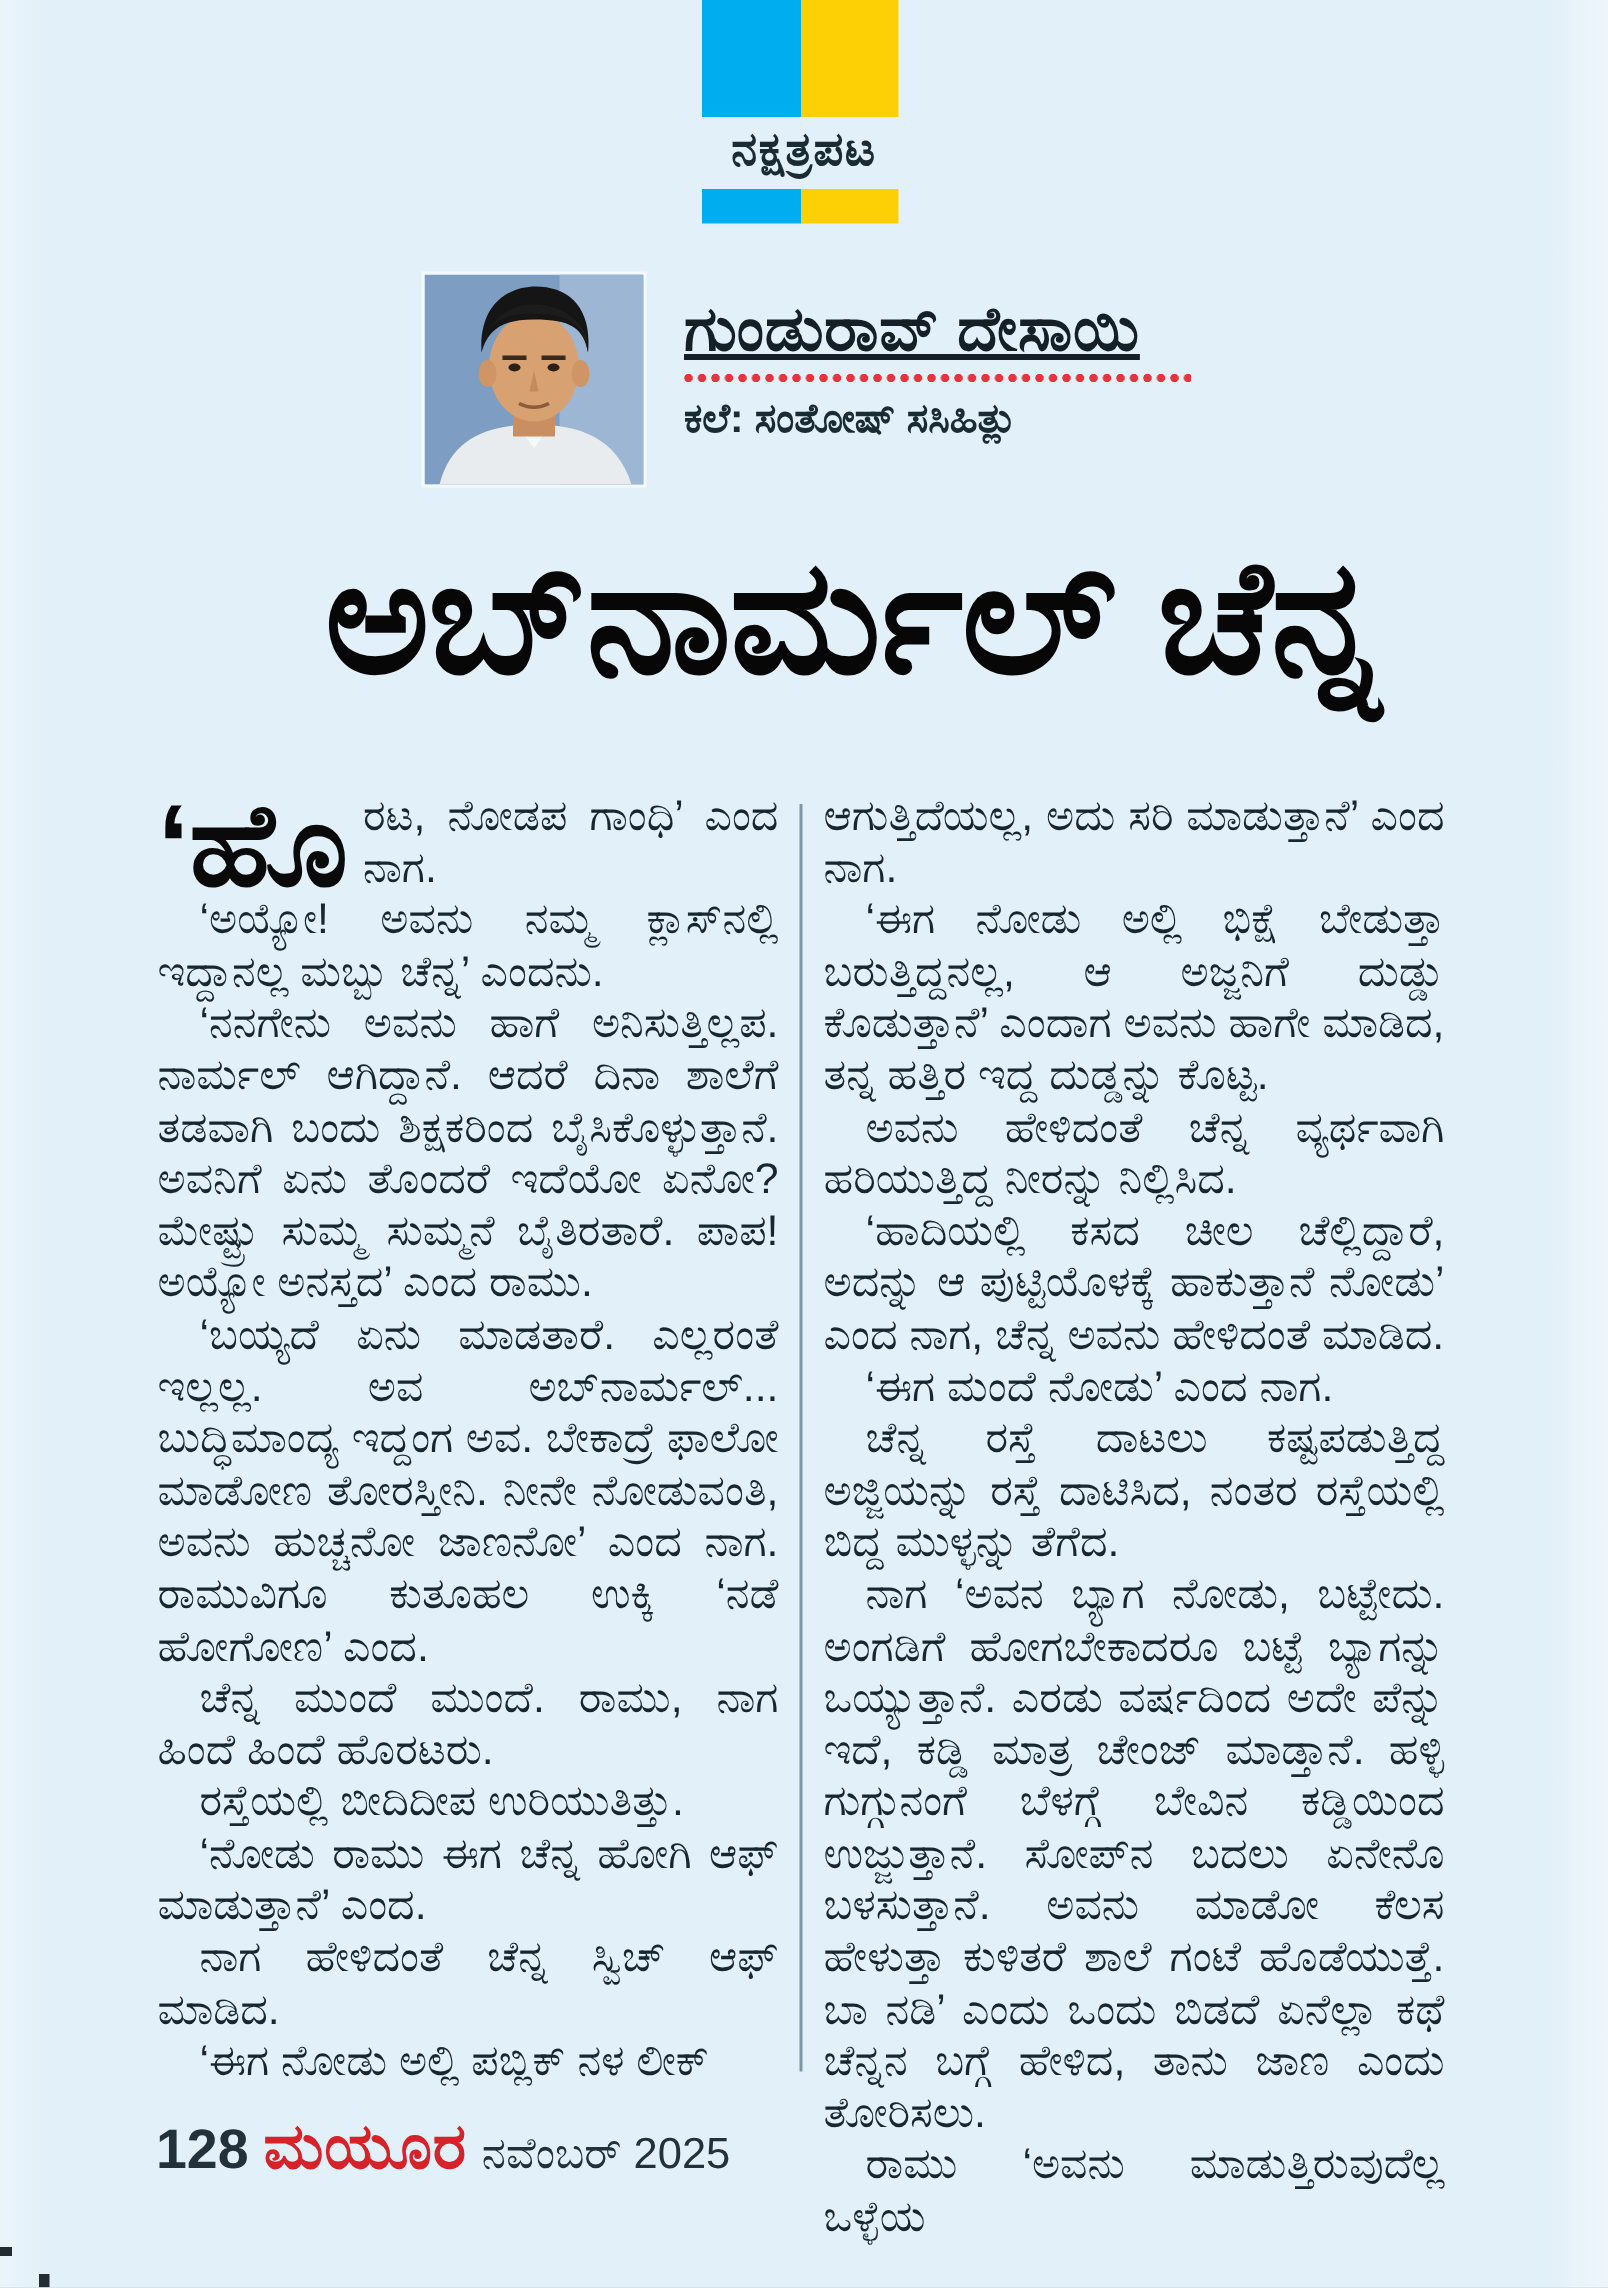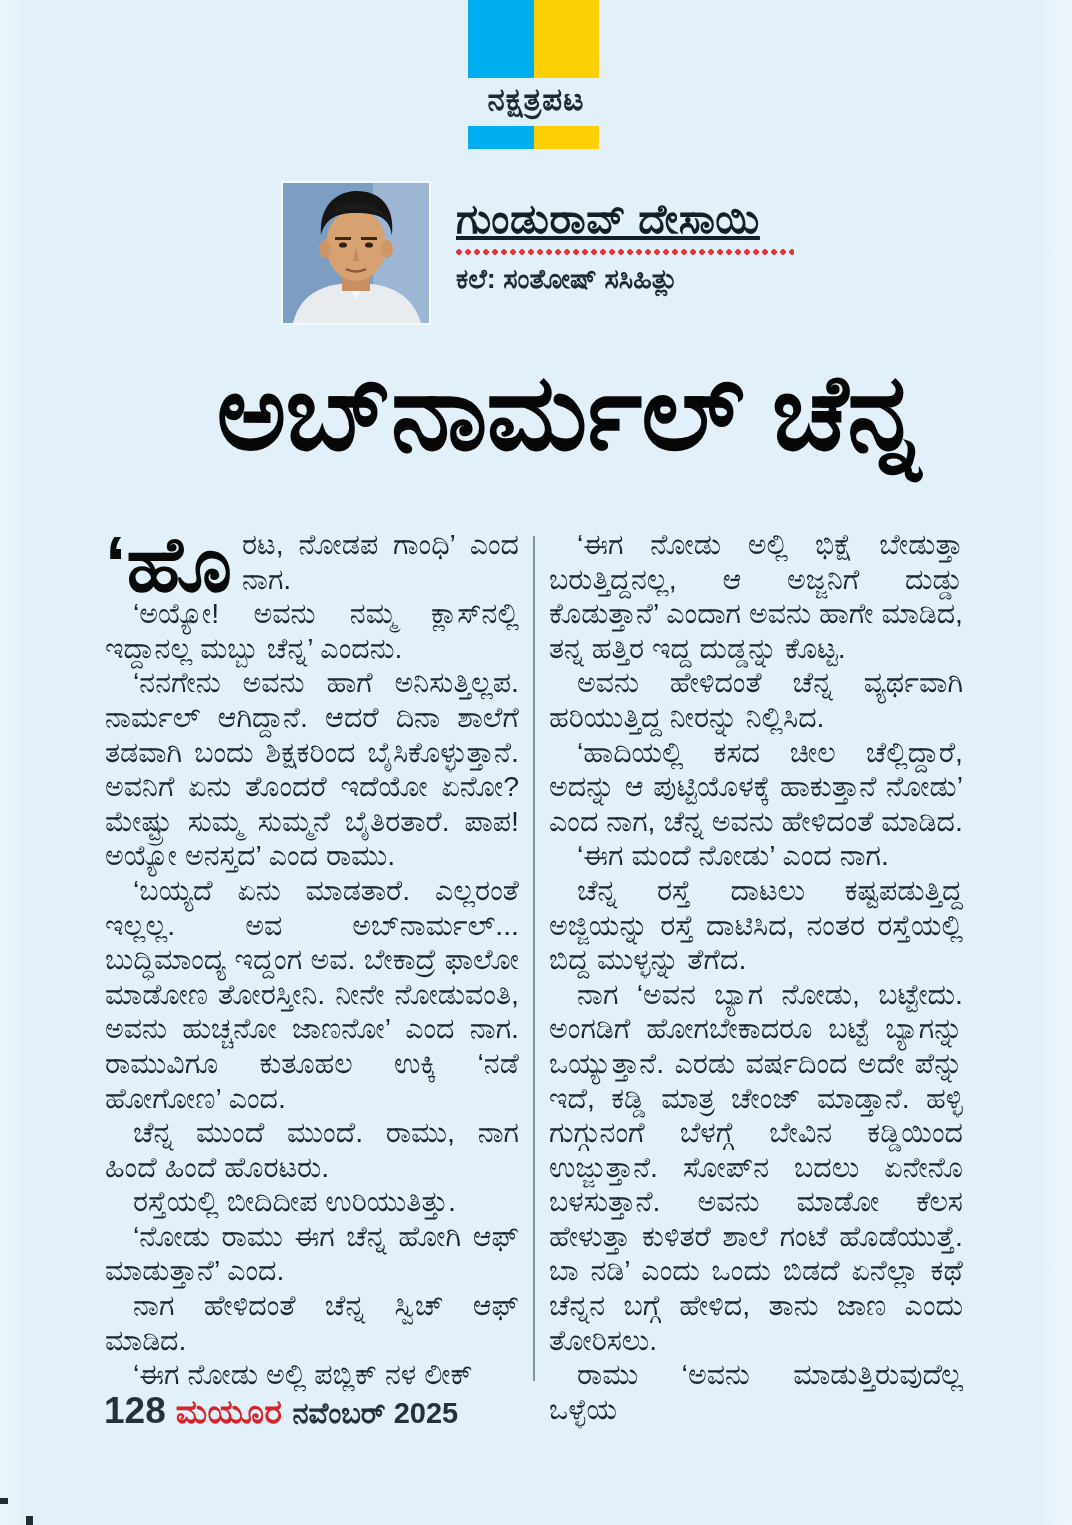--- a/index.html
+++ b/index.html
@@ -72,22 +72,22 @@
   .dropcap {
     float: left;
     font-size: 77px; line-height: 62px; font-weight: bold; color: #0a0a0a;
     padding: 6px 10px 0 0;
   }
   .opening { text-indent: 0 !important; }
 
   
   .footer { position: absolute; left: 104px; top: 1390px; display: flex; align-items: baseline; gap: 10px; }
   .page-number { font-size: 37px; font-weight: bold; color: #22313a; }
-  .magazine-name { font-size: 33px; font-weight: bold; color: #d6232a; letter-spacing: 0.5px; }
-  .issue-date { font-size: 29px; font-weight: bold; color: #22313a; }
+  .magazine-name { font-size: 42px; font-weight: bold; color: #d6232a; letter-spacing: 0.5px; margin-top: 17px; }
+  .issue-date { font-size: 29px; font-weight: normal; color: #22313a; }
 
   
   .artifact-1 { position: absolute; left: 0; top: 1498px; width: 8px; height: 6px; background: #232c31; }
   .artifact-2 { position: absolute; left: 26px; top: 1516px; width: 7px; height: 9px; background: #232c31; }
 </style>
 </head>
 <body>
 
 <div class="page">
 
@@ -147,20 +147,21 @@
     <p>ಚೆನ್ನ ಮುಂದೆ ಮುಂದೆ. ರಾಮು, ನಾಗ ಹಿಂದೆ ಹಿಂದೆ ಹೊರಟರು.</p>
     <p>ರಸ್ತೆಯಲ್ಲಿ ಬೀದಿದೀಪ ಉರಿಯುತಿತ್ತು.</p>
     <p>‘ನೋಡು ರಾಮು ಈಗ ಚೆನ್ನ ಹೋಗಿ ಆಫ್ ಮಾಡುತ್ತಾನೆ’ ಎಂದ.</p>
     <p>ನಾಗ ಹೇಳಿದಂತೆ ಚೆನ್ನ ಸ್ವಿಚ್ ಆಫ್ ಮಾಡಿದ.</p>
     <p>‘ಈಗ ನೋಡು ಅಲ್ಲಿ ಪಬ್ಲಿಕ್ ನಳ ಲೀಕ್</p>
   </div>
 
   <div class="column-divider"></div>
 
   <div class="story-col col-2">
+    <p class="no-indent">ಆಗುತ್ತಿದೆಯಲ್ಲ, ಅದು ಸರಿ ಮಾಡುತ್ತಾನೆ’ ಎಂದ ನಾಗ.</p>
     <p>‘ಈಗ ನೋಡು ಅಲ್ಲಿ ಭಿಕ್ಷೆ ಬೇಡುತ್ತಾ ಬರುತ್ತಿದ್ದನಲ್ಲ, ಆ ಅಜ್ಜನಿಗೆ ದುಡ್ಡು ಕೊಡುತ್ತಾನೆ’ ಎಂದಾಗ ಅವನು ಹಾಗೇ ಮಾಡಿದ, ತನ್ನ ಹತ್ತಿರ ಇದ್ದ ದುಡ್ಡನ್ನು ಕೊಟ್ಟ.</p>
     <p>ಅವನು ಹೇಳಿದಂತೆ ಚೆನ್ನ ವ್ಯರ್ಥವಾಗಿ ಹರಿಯುತ್ತಿದ್ದ ನೀರನ್ನು ನಿಲ್ಲಿಸಿದ.</p>
     <p>‘ಹಾದಿಯಲ್ಲಿ ಕಸದ ಚೀಲ ಚೆಲ್ಲಿದ್ದಾರೆ, ಅದನ್ನು ಆ ಪುಟ್ಟಿಯೊಳಕ್ಕೆ ಹಾಕುತ್ತಾನೆ ನೋಡು’ ಎಂದ ನಾಗ, ಚೆನ್ನ ಅವನು ಹೇಳಿದಂತೆ ಮಾಡಿದ.</p>
     <p>‘ಈಗ ಮಂದೆ ನೋಡು’ ಎಂದ ನಾಗ.</p>
     <p>ಚೆನ್ನ ರಸ್ತೆ ದಾಟಲು ಕಷ್ಟಪಡುತ್ತಿದ್ದ ಅಜ್ಜಿಯನ್ನು ರಸ್ತೆ ದಾಟಿಸಿದ, ನಂತರ ರಸ್ತೆಯಲ್ಲಿ ಬಿದ್ದ ಮುಳ್ಳನ್ನು ತೆಗೆದ.</p>
     <p>ನಾಗ ‘ಅವನ ಬ್ಯಾಗ ನೋಡು, ಬಟ್ಟೇದು. ಅಂಗಡಿಗೆ ಹೋಗಬೇಕಾದರೂ ಬಟ್ಟೆ ಬ್ಯಾಗನ್ನು ಒಯ್ಯುತ್ತಾನೆ. ಎರಡು ವರ್ಷದಿಂದ ಅದೇ ಪೆನ್ನು ಇದೆ, ಕಡ್ಡಿ ಮಾತ್ರ ಚೇಂಜ್ ಮಾಡ್ತಾನೆ. ಹಳ್ಳಿ ಗುಗ್ಗುನಂಗೆ ಬೆಳಗ್ಗೆ ಬೇವಿನ ಕಡ್ಡಿಯಿಂದ ಉಜ್ಜುತ್ತಾನೆ. ಸೋಪ್‌ನ ಬದಲು ಏನೇನೊ ಬಳಸುತ್ತಾನೆ. ಅವನು ಮಾಡೋ ಕೆಲಸ ಹೇಳುತ್ತಾ ಕುಳಿತರೆ ಶಾಲೆ ಗಂಟೆ ಹೊಡೆಯುತ್ತೆ. ಬಾ ನಡಿ’ ಎಂದು ಒಂದು ಬಿಡದೆ ಏನೆಲ್ಲಾ ಕಥೆ ಚೆನ್ನನ ಬಗ್ಗೆ ಹೇಳಿದ, ತಾನು ಜಾಣ ಎಂದು ತೋರಿಸಲು.</p>
     <p>ರಾಮು ‘ಅವನು ಮಾಡುತ್ತಿರುವುದೆಲ್ಲ ಒಳ್ಳೆಯ</p>
   </div>
 
   <div class="footer">

